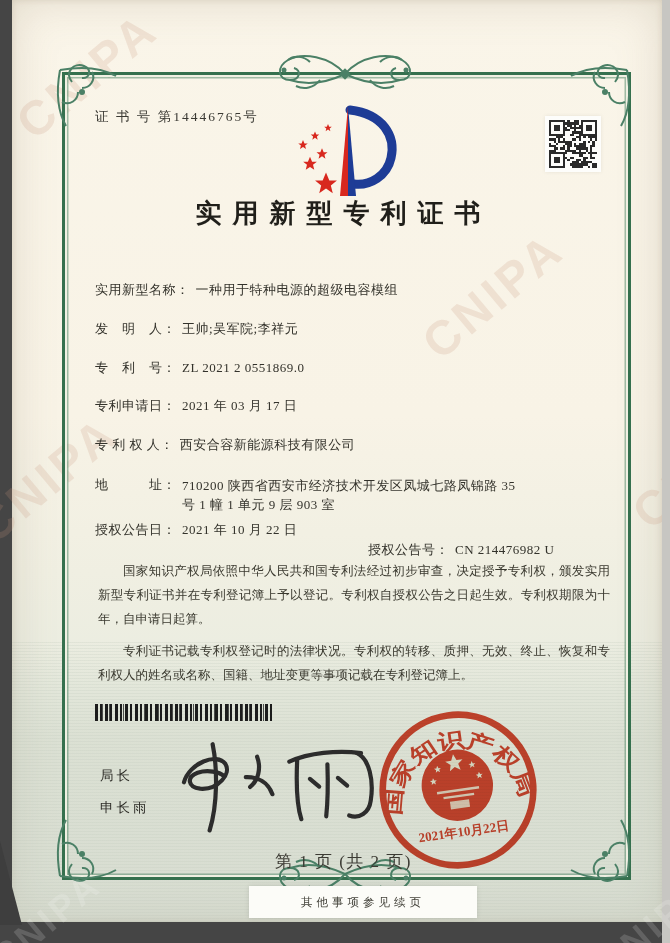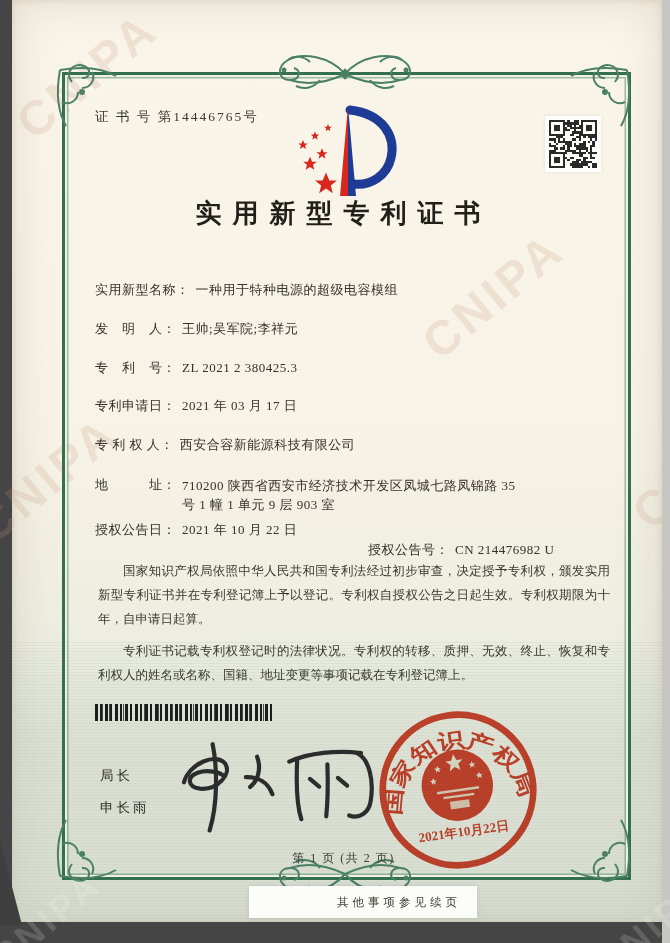--- a/index.html
+++ b/index.html
@@ -41,24 +41,24 @@
   .paras p{margin:8px;text-indent:2em;}
   .barcode{position:absolute;left:83px;top:704px;width:178px;height:17px;
       background:
         repeating-linear-gradient(90deg,#1c1c1c 0 2px,rgba(0,0,0,0) 2px 5px),
         repeating-linear-gradient(90deg,#1c1c1c 0 3px,rgba(0,0,0,0) 3px 10px),
         repeating-linear-gradient(90deg,rgba(40,40,40,.8) 0 1px,rgba(0,0,0,0) 1px 7px);}
   .director{position:absolute;left:88px;top:760px;font-size:13.5px;color:#2e2d28;letter-spacing:3px;line-height:32px;}
   .signature{position:absolute;left:158px;top:732px;transform:rotate(-2deg);}
   .seal{position:absolute;left:364px;top:708px;transform:rotate(-8deg);opacity:.93;mix-blend-mode:multiply;}
   .page-info{position:absolute;left:50px;top:850px;width:563px;text-align:center;
-             font-size:12px;letter-spacing:1.5px;color:#3c3b34;}
+             font-size:17px;letter-spacing:1.5px;color:#3c3b34;}
   .footer-band{position:absolute;left:237px;top:886px;width:228px;height:32px;background:#fcfcf8;
                box-shadow:0 0 5px rgba(0,0,0,.10);}
-  .footer-note{width:100%;text-align:center;line-height:32px;font-size:11.5px;letter-spacing:4px;color:#45443c;padding-left:36px;}
+  .footer-note{width:100%;text-align:center;line-height:32px;font-size:11.5px;letter-spacing:4px;color:#45443c;}
 </style>
 </head>
 <body>
 
 <div class="paper">
 
   <div class="wm" style="left:-8px;top:48px;">CNIPA</div>
   <div class="wm" style="left:398px;top:268px;">CNIPA</div>
   <div class="wm" style="left:-48px;top:452px;">CNIPA</div>
   <div class="wm" style="left:608px;top:438px;">CNIPA</div>
@@ -571,21 +571,21 @@
 
   <div class="title">实用新型专利证书</div>
 
   <div class="row" style="top:281px">
     <span>实用新型名称：</span><span class="val">一种用于特种电源的超级电容模组</span>
   </div>
   <div class="row" style="top:320px">
     <span>发　明　人：</span><span class="val">王帅;吴军院;李祥元</span>
   </div>
   <div class="row" style="top:359px">
-    <span>专　利　号：</span><span class="val">ZL 2021 2 380425.3</span>
+    <span>专　利　号：</span><span class="val">ZL 2021 2 0551869.0</span>
   </div>
   <div class="row" style="top:397px">
     <span>专利申请日：</span><span class="val">2021 年 03 月 17 日</span>
   </div>
   <div class="row" style="top:436px">
     <span>专 利 权 人：</span><span class="val">西安合容新能源科技有限公司</span>
   </div>
   <div class="row row-addr" style="top:476px">
     <span style="vertical-align:top;margin-top:13px;">地　　　址：</span><span class="addr-val"><span>710200 陕西省西安市经济技术开发区凤城七路凤锦路 35</span><span>号 1 幢 1 单元 9 层 903 室</span></span>
   </div>

